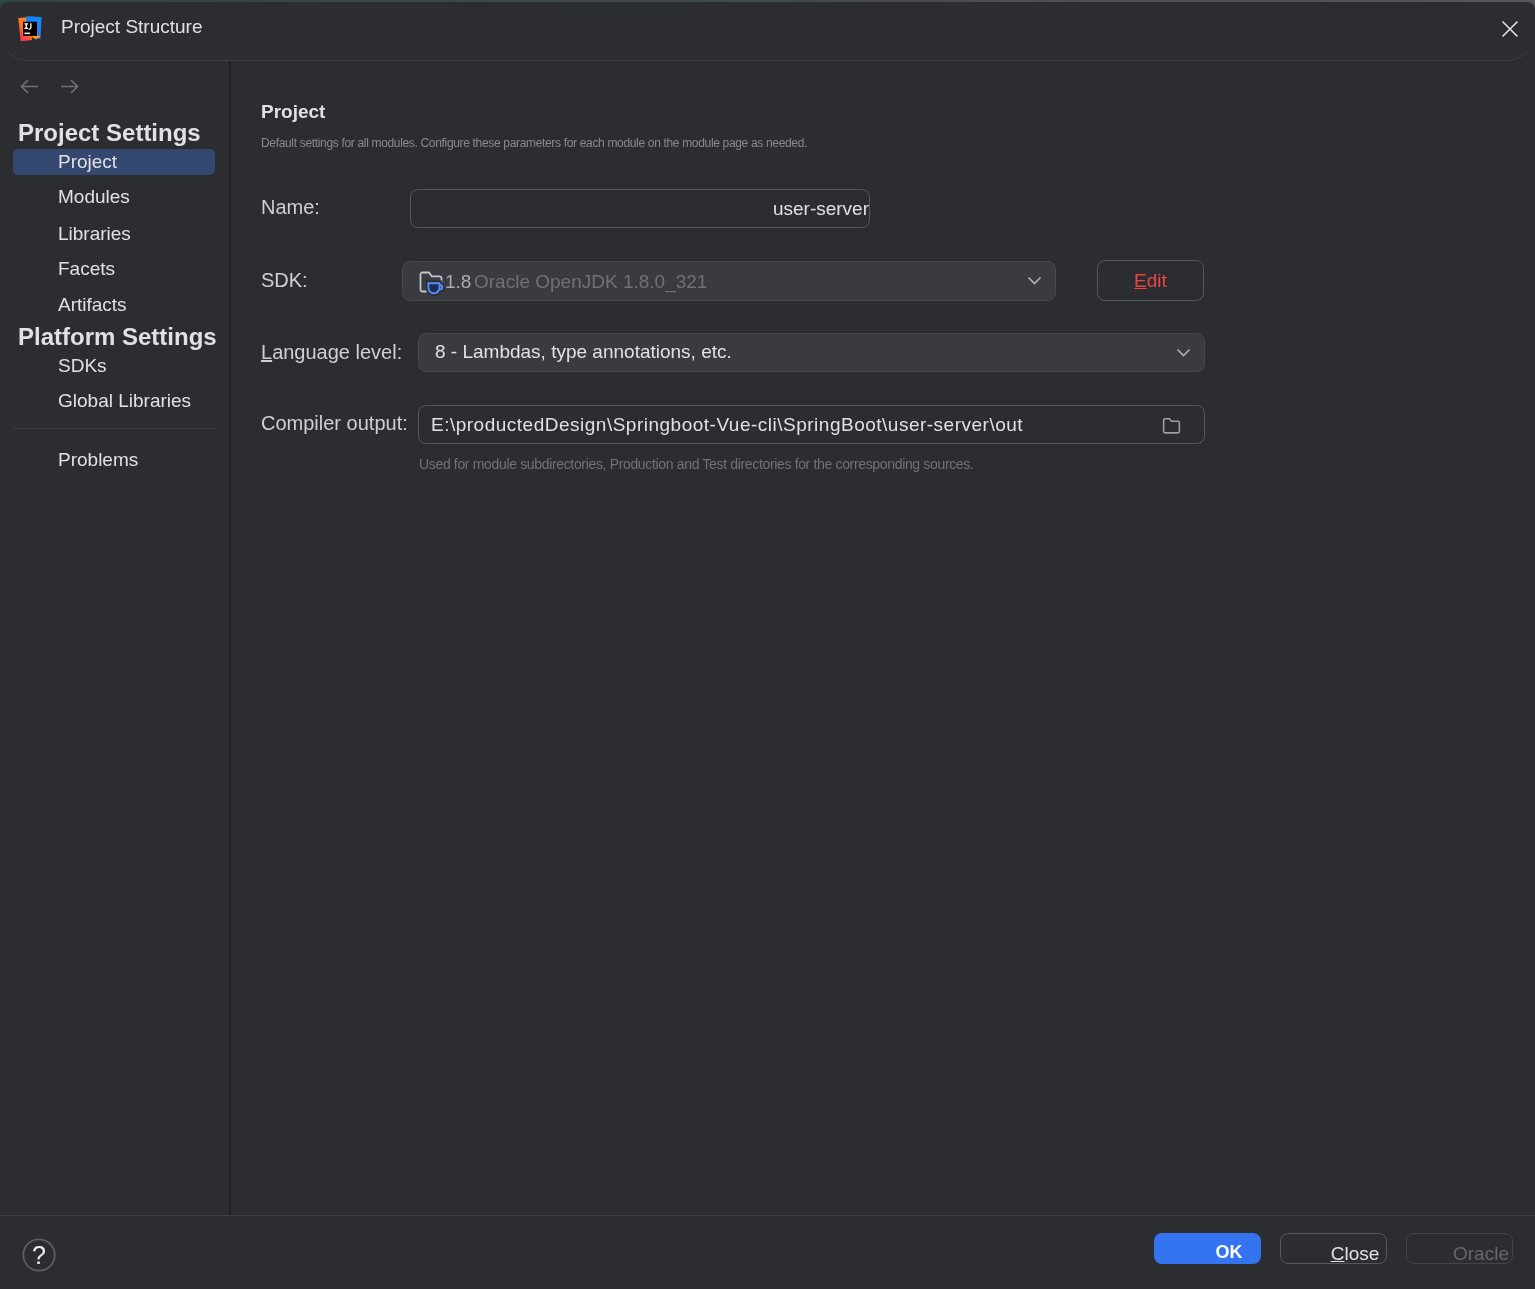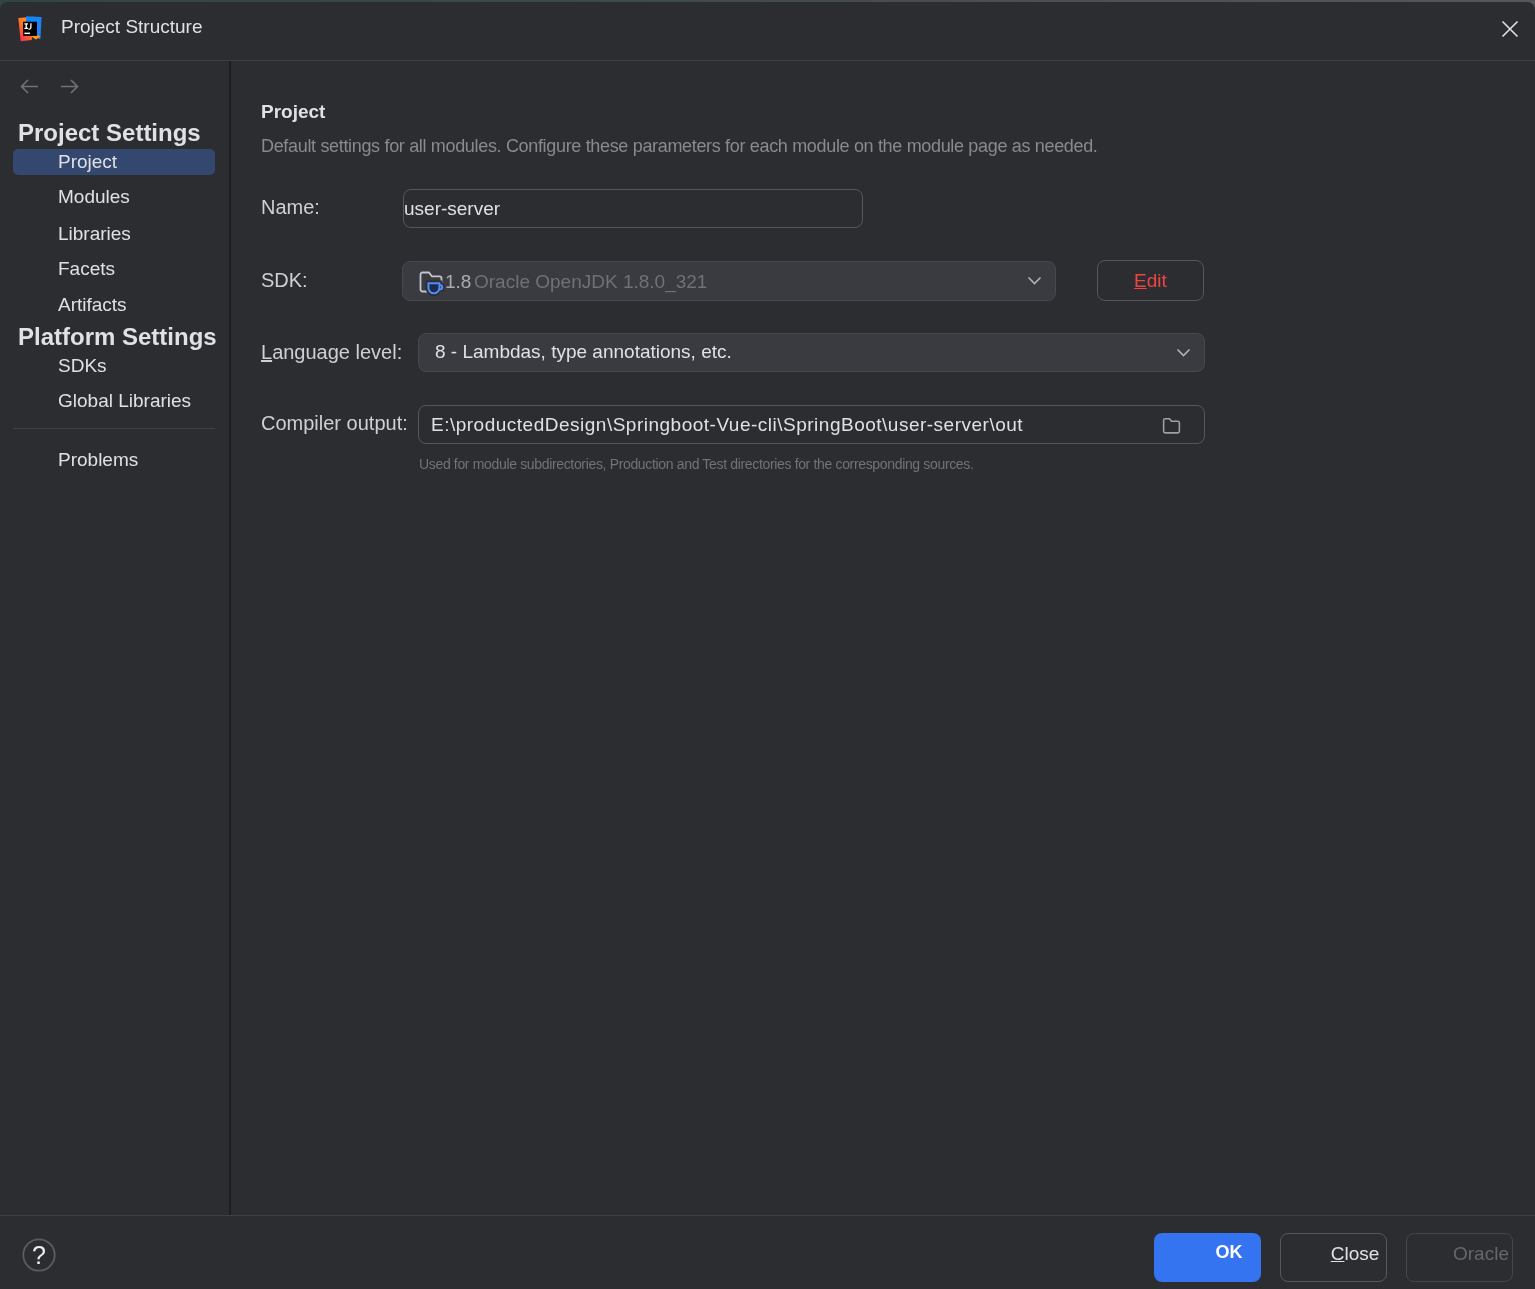--- a/index.html
+++ b/index.html
@@ -7,50 +7,50 @@
   body {
     font-family:"Liberation Sans", sans-serif;
     background:linear-gradient(to right,#314540 0%,#3a4a46 35%,#4b4d51 65%,#55575b 100%);
   }
   .dialog {
     position:absolute; left:0; top:2px; width:1535px; height:1287px;
     background:#2b2d30; border-radius:8px 8px 0 0;
   }
   
   .titlebar { position:absolute; left:0; top:0; width:100%; height:59px;
-    border-bottom:1px solid #3d3f44; }
+    border-bottom:1px solid #3d3f44;border-radius:28px; }
   .title-text { position:absolute; left:61px; top:14px; font-size:19px; color:#dfe1e5; }
   .logo { position:absolute; left:18px; top:14px; }
   .closex { position:absolute; left:1495px; top:12px; width:30px; height:30px; }
   
   .sidebar { position:absolute; left:0; top:59px; width:231px; height:1154px;
     border-right:2px solid #1e1f22; }
   .navarrows { position:absolute; left:20px; top:16px; }
   .nav { position:absolute; left:0; top:0; width:229px; font-size:19px; color:#dfe1e5; }
   .nav .hdr { position:absolute; left:18px; font-weight:bold; font-size:24px; height:26px; line-height:26px; }
   .nav .item { position:absolute; left:13px; width:202px; height:26px; line-height:26px;
     padding-left:45px; border-radius:5px; }
   .nav .sel { background:#33476f; }
   .nav .sep { position:absolute; left:13px; width:202px; height:1px; background:#3e4043; }
   
   .content { position:absolute; left:230px; top:57px; width:1305px; height:1156px; }
   .h1 { position:absolute; left:31px; top:42px; font-size:19px; font-weight:bold; color:#dfe1e5; }
-  .sub { position:absolute; left:31px; top:77px; font-size:18px; letter-spacing:-0.33px; color:#878a90; }
+  .sub { position:absolute; left:31px; top:77px; font-size:12px; letter-spacing:-0.33px; color:#878a90; }
   .lbl { position:absolute; left:31px; font-size:20px; color:#ced0d6; }
   .field { position:absolute; border:1px solid #54575d; border-radius:8px;
     font-size:19px; color:#dfe1e5; }
   .combo { position:absolute; background:#393b40; border:1px solid #46484d; border-radius:8px;
     font-size:19px; color:#dfe1e5; }
   .btn { position:absolute; border:1px solid #54575d; border-radius:8px;
     font-size:19px; color:#ef4444; text-align:center; }
   .hint { position:absolute; left:189px; font-size:14px; letter-spacing:-0.34px; color:#6f737a; }
   
   .footer { position:absolute; left:0; top:1213px; width:1535px; height:74px;
     border-top:1px solid #3d3f44; }
-  .fbtn { position:absolute; top:17px; width:107px; height:49px; border-radius:8px;
+  .fbtn { position:absolute; top:17px; width:107px; height:31px; border-radius:8px;
     font-size:19px; line-height:39px; text-align:center;padding-left:43px; }
 </style>
 </head>
 <body>
 <div class="dialog">
 
   <div class="titlebar">
     <svg class="logo" width="26" height="26" viewBox="0 0 26 26">
       <defs>
         <linearGradient id="g1" x1="0.75" y1="0" x2="0.1" y2="1">
@@ -97,21 +97,21 @@
       <div class="sep" style="top:367px;"></div>
       <div class="item" style="top:386px;">Problems</div>
     </div>
   </div>
 
   <div class="content">
     <div class="h1">Project</div>
     <div class="sub">Default settings for all modules. Configure these parameters for each module on the module page as needed.</div>
 
     <div class="lbl" style="top:137px;">Name:</div>
-    <div class="field" style="left:173px; top:130px; width:460px; height:39px; line-height:37px; ">user-server</div>
+    <div class="field" style="left:180px; top:130px; width:460px; height:39px; line-height:37px; text-align:right;">user-server</div>
 
     <div class="lbl" style="top:210px;">SDK:</div>
     <div class="combo" style="left:172px; top:202px; width:654px; height:40px;">
       <svg style="position:absolute; left:13px; top:6px;" width="28" height="28" viewBox="0 0 28 28">
         <path d="M4.5 21.5 V6.5 a2 2 0 0 1 2-2 h6.4 l3 3.8 h7.6 a2 2 0 0 1 2 2 v11.2 a2 2 0 0 1 -2 2 h-17 a2 2 0 0 1 -2-2 z" fill="none" stroke="#c2c5cb" stroke-width="1.8"></path>
         <g>
           <path d="M12.4 15.3 h11 v4.5 a5.5 5.5 0 0 1 -11 0 z M23.4 17 h0.5 a2.3 2.3 0 0 1 0 4.6 h-0.5" fill="none" stroke="#2b2d30" stroke-width="5.6"></path>
           <path d="M12.4 15.3 h11 v4.5 a5.5 5.5 0 0 1 -11 0 z" fill="#1d2b4e" stroke="#548af7" stroke-width="2"></path>
           <path d="M23.4 17 h0.5 a2.3 2.3 0 0 1 0 4.6 h-0.5" fill="none" stroke="#548af7" stroke-width="2"></path>
         </g>

